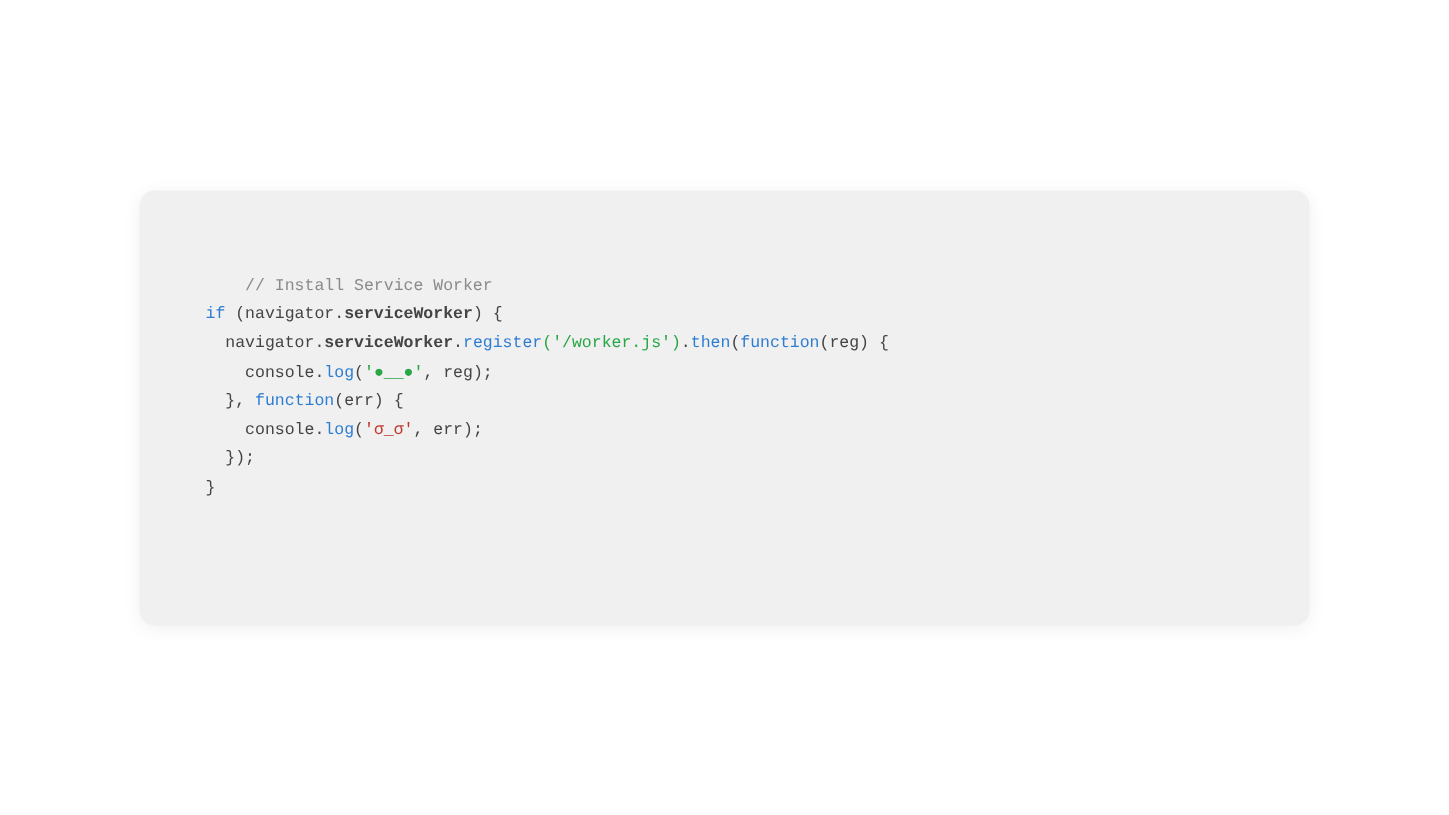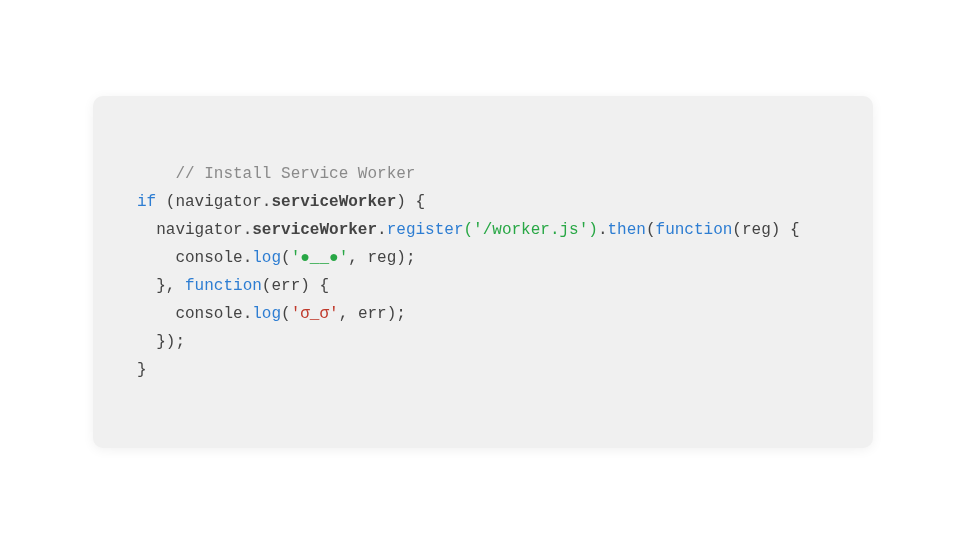--- a/index.html
+++ b/index.html
@@ -22,21 +22,21 @@
       background: #f0f0f0;
       border-radius: 10px;
       padding: 36px 44px;
       width: 780px;
       min-height: 290px;
       box-shadow: 0 2px 12px rgba(0,0,0,0.06);
     }
 
     .code-block {
       font-family: 'Courier New', Courier, monospace;
-      font-size: 16px;
+      font-size: 11px;
       line-height: 1.75;
       white-space: pre;
     }
 
     .c-comment { color: #8a8a8a; }
     .c-keyword { color: #2d7dd2; }
     .c-default { color: #444444; }
     .c-method  { color: #2d7dd2; }
     .c-string-green { color: #28a745; }
     .c-string-red   { color: #c0392b; }

